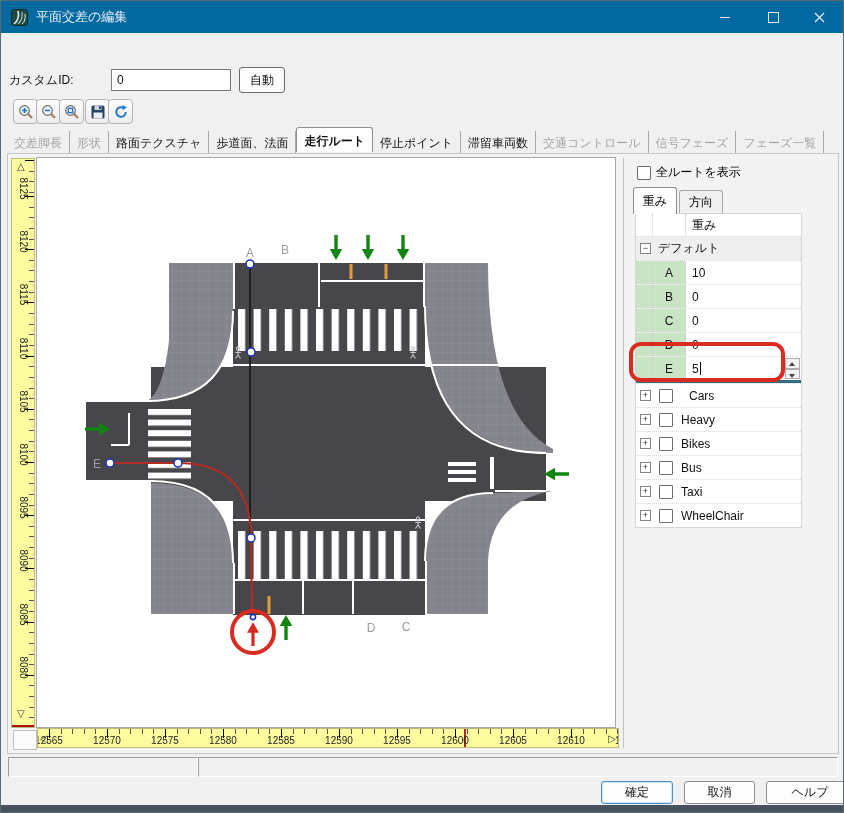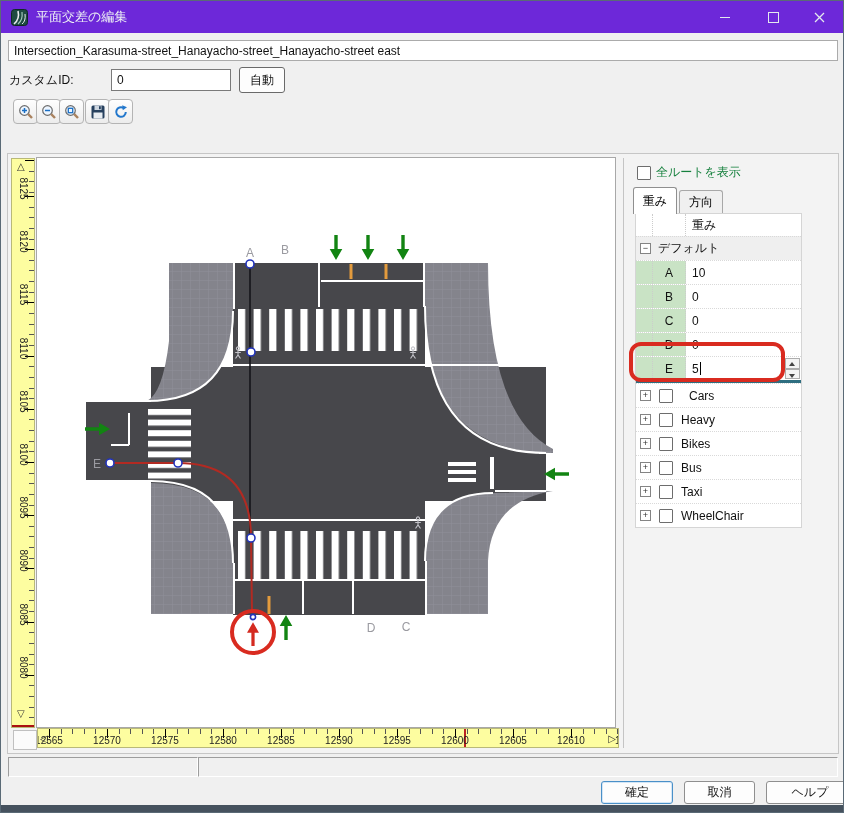--- a/index.html
+++ b/index.html
@@ -1,19 +1,19 @@
 <!DOCTYPE html>
 <html><head>
 <meta charset="utf-8">
 <style>
   html,body{margin:0;padding:0;background:#d7dde2;font-family:"Liberation Sans","DejaVu Sans",sans-serif;}
   .dlg{position:relative;width:844px;height:813px;background:#f0f0f0;border:1px solid #5a6a76;box-sizing:border-box;overflow:hidden;}
   .abs{position:absolute;}
   
-  .titlebar{position:absolute;left:0;top:0;width:100%;height:32px;background:#6d28d9;display:flex;align-items:center;}
+  .titlebar{position:absolute;left:0;top:0;width:100%;height:32px;background:#0369a1;display:flex;align-items:center;}
   .titletext{color:#eef2f5;font-size:13px;margin-left:8px;}
   .winbtn{position:absolute;top:0;width:44px;height:32px;display:flex;align-items:center;justify-content:center;}
   
   .tfield{position:absolute;background:#fff;border:1px solid #ababab;font-size:12px;color:#111;display:flex;align-items:center;padding-left:5px;box-sizing:border-box;}
   .btn{position:absolute;background:#fdfdfd;border:1px solid #8f8f8f;border-radius:3px;font-size:12px;color:#111;display:flex;align-items:center;justify-content:center;box-sizing:border-box;}
   .toolbtn{position:absolute;top:98px;width:23px;height:23px;background:linear-gradient(#fefefe,#ececec);border:1px solid #b4b4b4;border-radius:4px;display:flex;align-items:center;justify-content:center;}
   
   .tabbar{position:absolute;left:6px;top:128px;width:832px;height:24px;font-size:12px;}
   .tab{display:inline-block;padding:4px 7px 3px 7px;color:#111;border-right:1px solid #a8a8a8;height:16px;}
   .tab.disabled{color:#a5a5a5;}
@@ -44,21 +44,21 @@
   .spin{position:absolute;right:1px;top:1px;width:15px;height:21px;display:flex;flex-direction:column;}
   .spin div{flex:1;border:1px solid #adadad;background:#f4f4f4;position:relative;}
   .spin .u::after{content:"";position:absolute;left:3px;top:3px;border-left:3px solid transparent;border-right:3px solid transparent;border-bottom:4px solid #444;}
   .spin .d::after{content:"";position:absolute;left:3px;top:4px;border-left:3px solid transparent;border-right:3px solid transparent;border-top:4px solid #444;}
   .redbox{position:absolute;left:628px;top:341px;width:148px;height:32px;border:4px solid #d92b20;border-radius:12px;z-index:5;}
   .subtab{position:absolute;font-size:12px;display:flex;align-items:center;justify-content:center;box-sizing:border-box;}
   
   .statcell{position:absolute;top:756px;height:20px;background:#f0f0f0;border:1px solid;border-color:#9d9d9d #ffffff #ffffff #9d9d9d;box-sizing:border-box;}
   .okbtn{border:1px solid #4a90c8;box-shadow:0 0 0 1px #d4e6f6 inset;}
   .botstrip{position:absolute;left:0;bottom:0;width:100%;height:7px;background:#46525e;}
-  .chkrow{position:absolute;left:636px;top:163px;display:flex;align-items:center;font-size:12px;color:#15803d;}
+  .chkrow{position:absolute;left:636px;top:163px;display:flex;align-items:center;font-size:12px;color:#000000;}
 </style>
 </head>
 <body>
 
 <div class="dlg">
 
   <div class="titlebar">
     <span style="margin-left:10px;display:inline-block;width:17px;height:17px;">
       <svg width="17" height="17">
           <rect x="0.5" y="0.5" width="16" height="16" rx="3" fill="#1e4a42" stroke="#0e2a25"></rect>
@@ -74,23 +74,20 @@
     <span class="winbtn" style="right:48px;">
         <span style="width:9px;height:9px;border:1px solid #e3e9ee;display:inline-block;"></span>
       </span>
     <span class="winbtn" style="right:2px;">
         <svg width="11" height="11">
           <path d="M1,1 L10,10 M10,1 L1,10" stroke="#e3e9ee" stroke-width="1.3"></path>
         </svg>
       </span>
   </div>
 
-  <div class="tfield" style="left:7px;top:39px;width:830px;height:21px;">
-      <span>Intersection_Karasuma-street_Hanayacho-street_Hanayacho-street east</span>
-    </div>
 
   <div class="abs" style="left:8px;top:71px;font-size:12px;color:#111;">カスタムID:</div>
   <div class="tfield" style="left:110px;top:68px;width:120px;height:22px;border-color:#7a7a7a;">
       <span>0</span>
     </div>
   <div class="btn" style="left:238px;top:66px;width:46px;height:26px;border-color:#6a6a6a;">自動</div>
 
   <div class="toolbtn" style="left:12px;">
       <svg width="16" height="16">
         <circle cx="6.5" cy="6.5" r="4.8" fill="#eef6ff" stroke="#6b6b6b" stroke-width="1.2"></circle>
@@ -120,20 +117,23 @@
         <rect x="3.5" y="8.5" width="9" height="6" fill="#e8edf2"></rect>
       </svg>
     </div>
   <div class="toolbtn" style="left:107px;">
       <svg width="16" height="16">
         <path d="M12.8,8 A4.8,4.8 0 1 1 10.5,3.9" fill="none" stroke="#2277cc" stroke-width="2"></path>
         <polygon points="9.2,1.2 14,3.2 9.8,6.2" fill="#2277cc"></polygon>
       </svg>
     </div>
 
+  <div class="tabbar">
+    <span class="tab disabled">交差脚長</span><span class="tab disabled">形状</span><span class="tab">路面テクスチャ</span><span class="tab">歩道面、法面</span><span class="tab active">走行ルート</span><span class="tab">停止ポイント</span><span class="tab">滞留車両数</span><span class="tab disabled">交通コントロール</span><span class="tab disabled">信号フェーズ</span><span class="tab disabled">フェーズ一覧</span>
+  </div>
 
   <div class="panelbox"></div>
 
   <div class="rulerL">
     <div class="tickR" style="width:5px;background:repeating-linear-gradient(to bottom,#555 0 1px,transparent 1px 10.64px);background-position-y:37px;"></div>
     <div class="tickR" style="width:9px;background:repeating-linear-gradient(to bottom,#000 0 1px,transparent 1px 53.2px);background-position-y:37px;"></div>
     <span class="tri" style="left:5px;top:3px;">△</span>
     <span class="tri" style="left:5px;top:550px;">▽</span>
     <div class="abs" style="left:0;bottom:0;width:100%;height:2px;background:#a11;"></div>
     <span class="rlv" style="top:24px;">8125</span>

